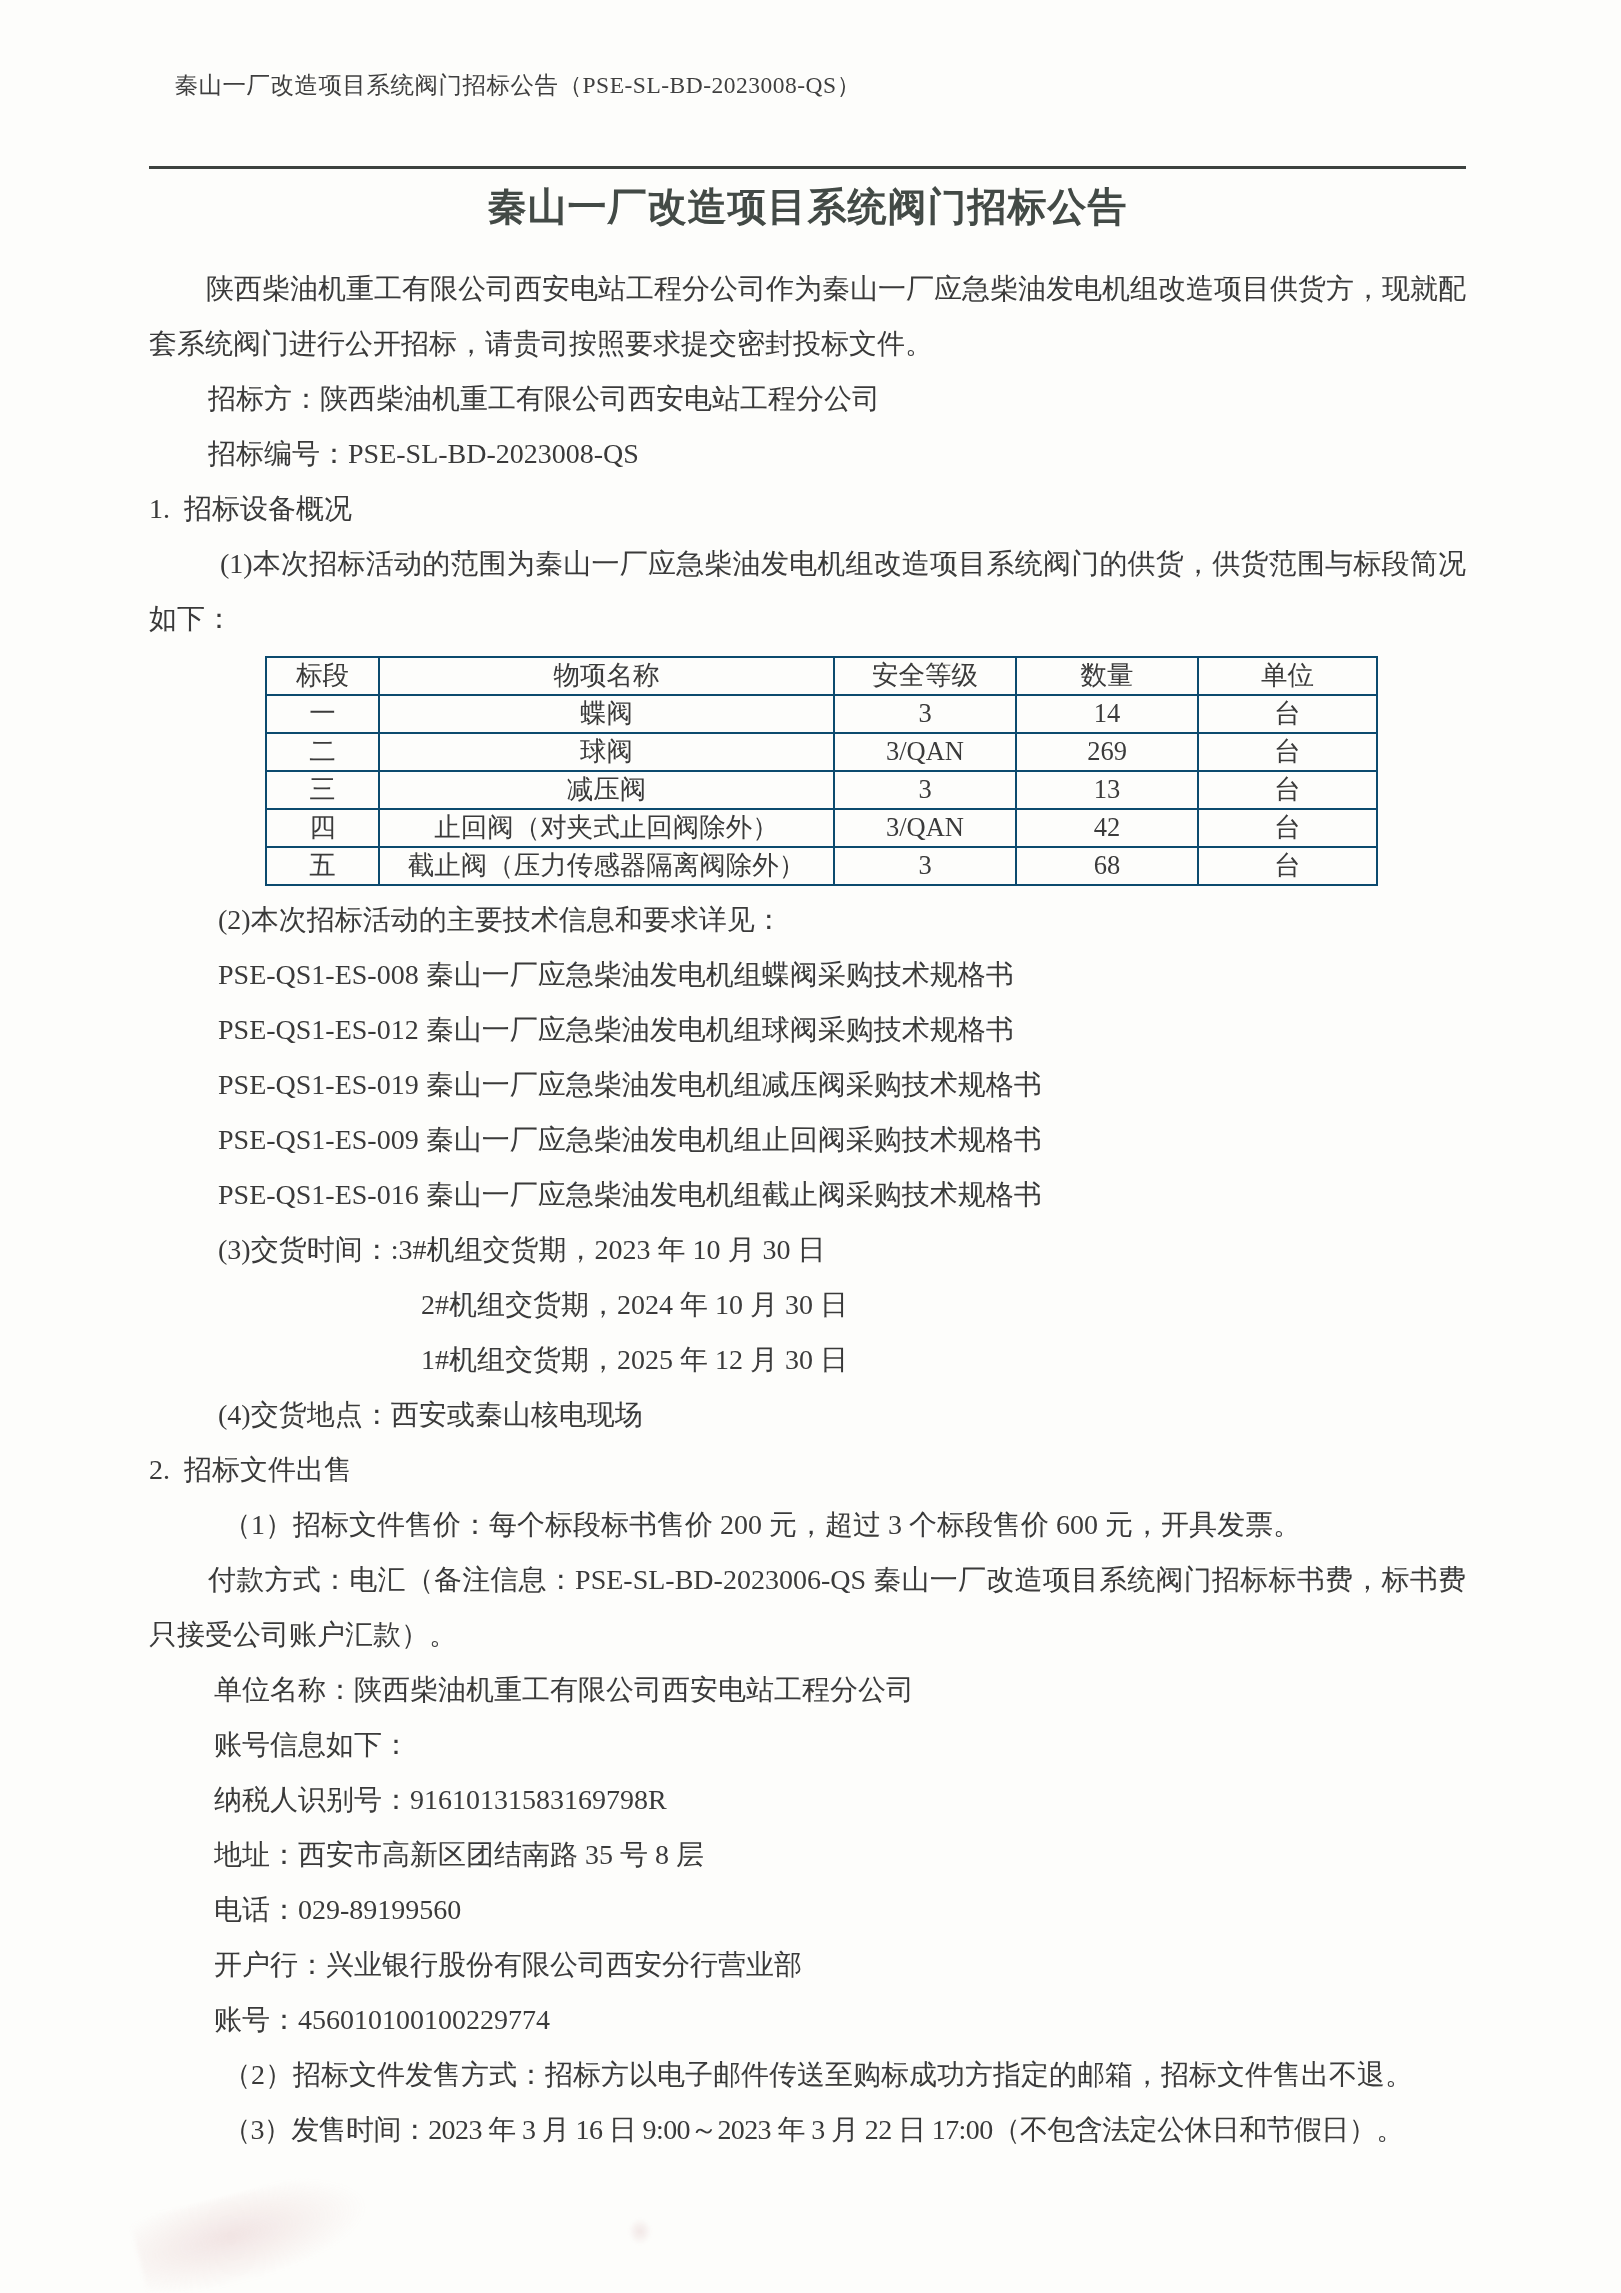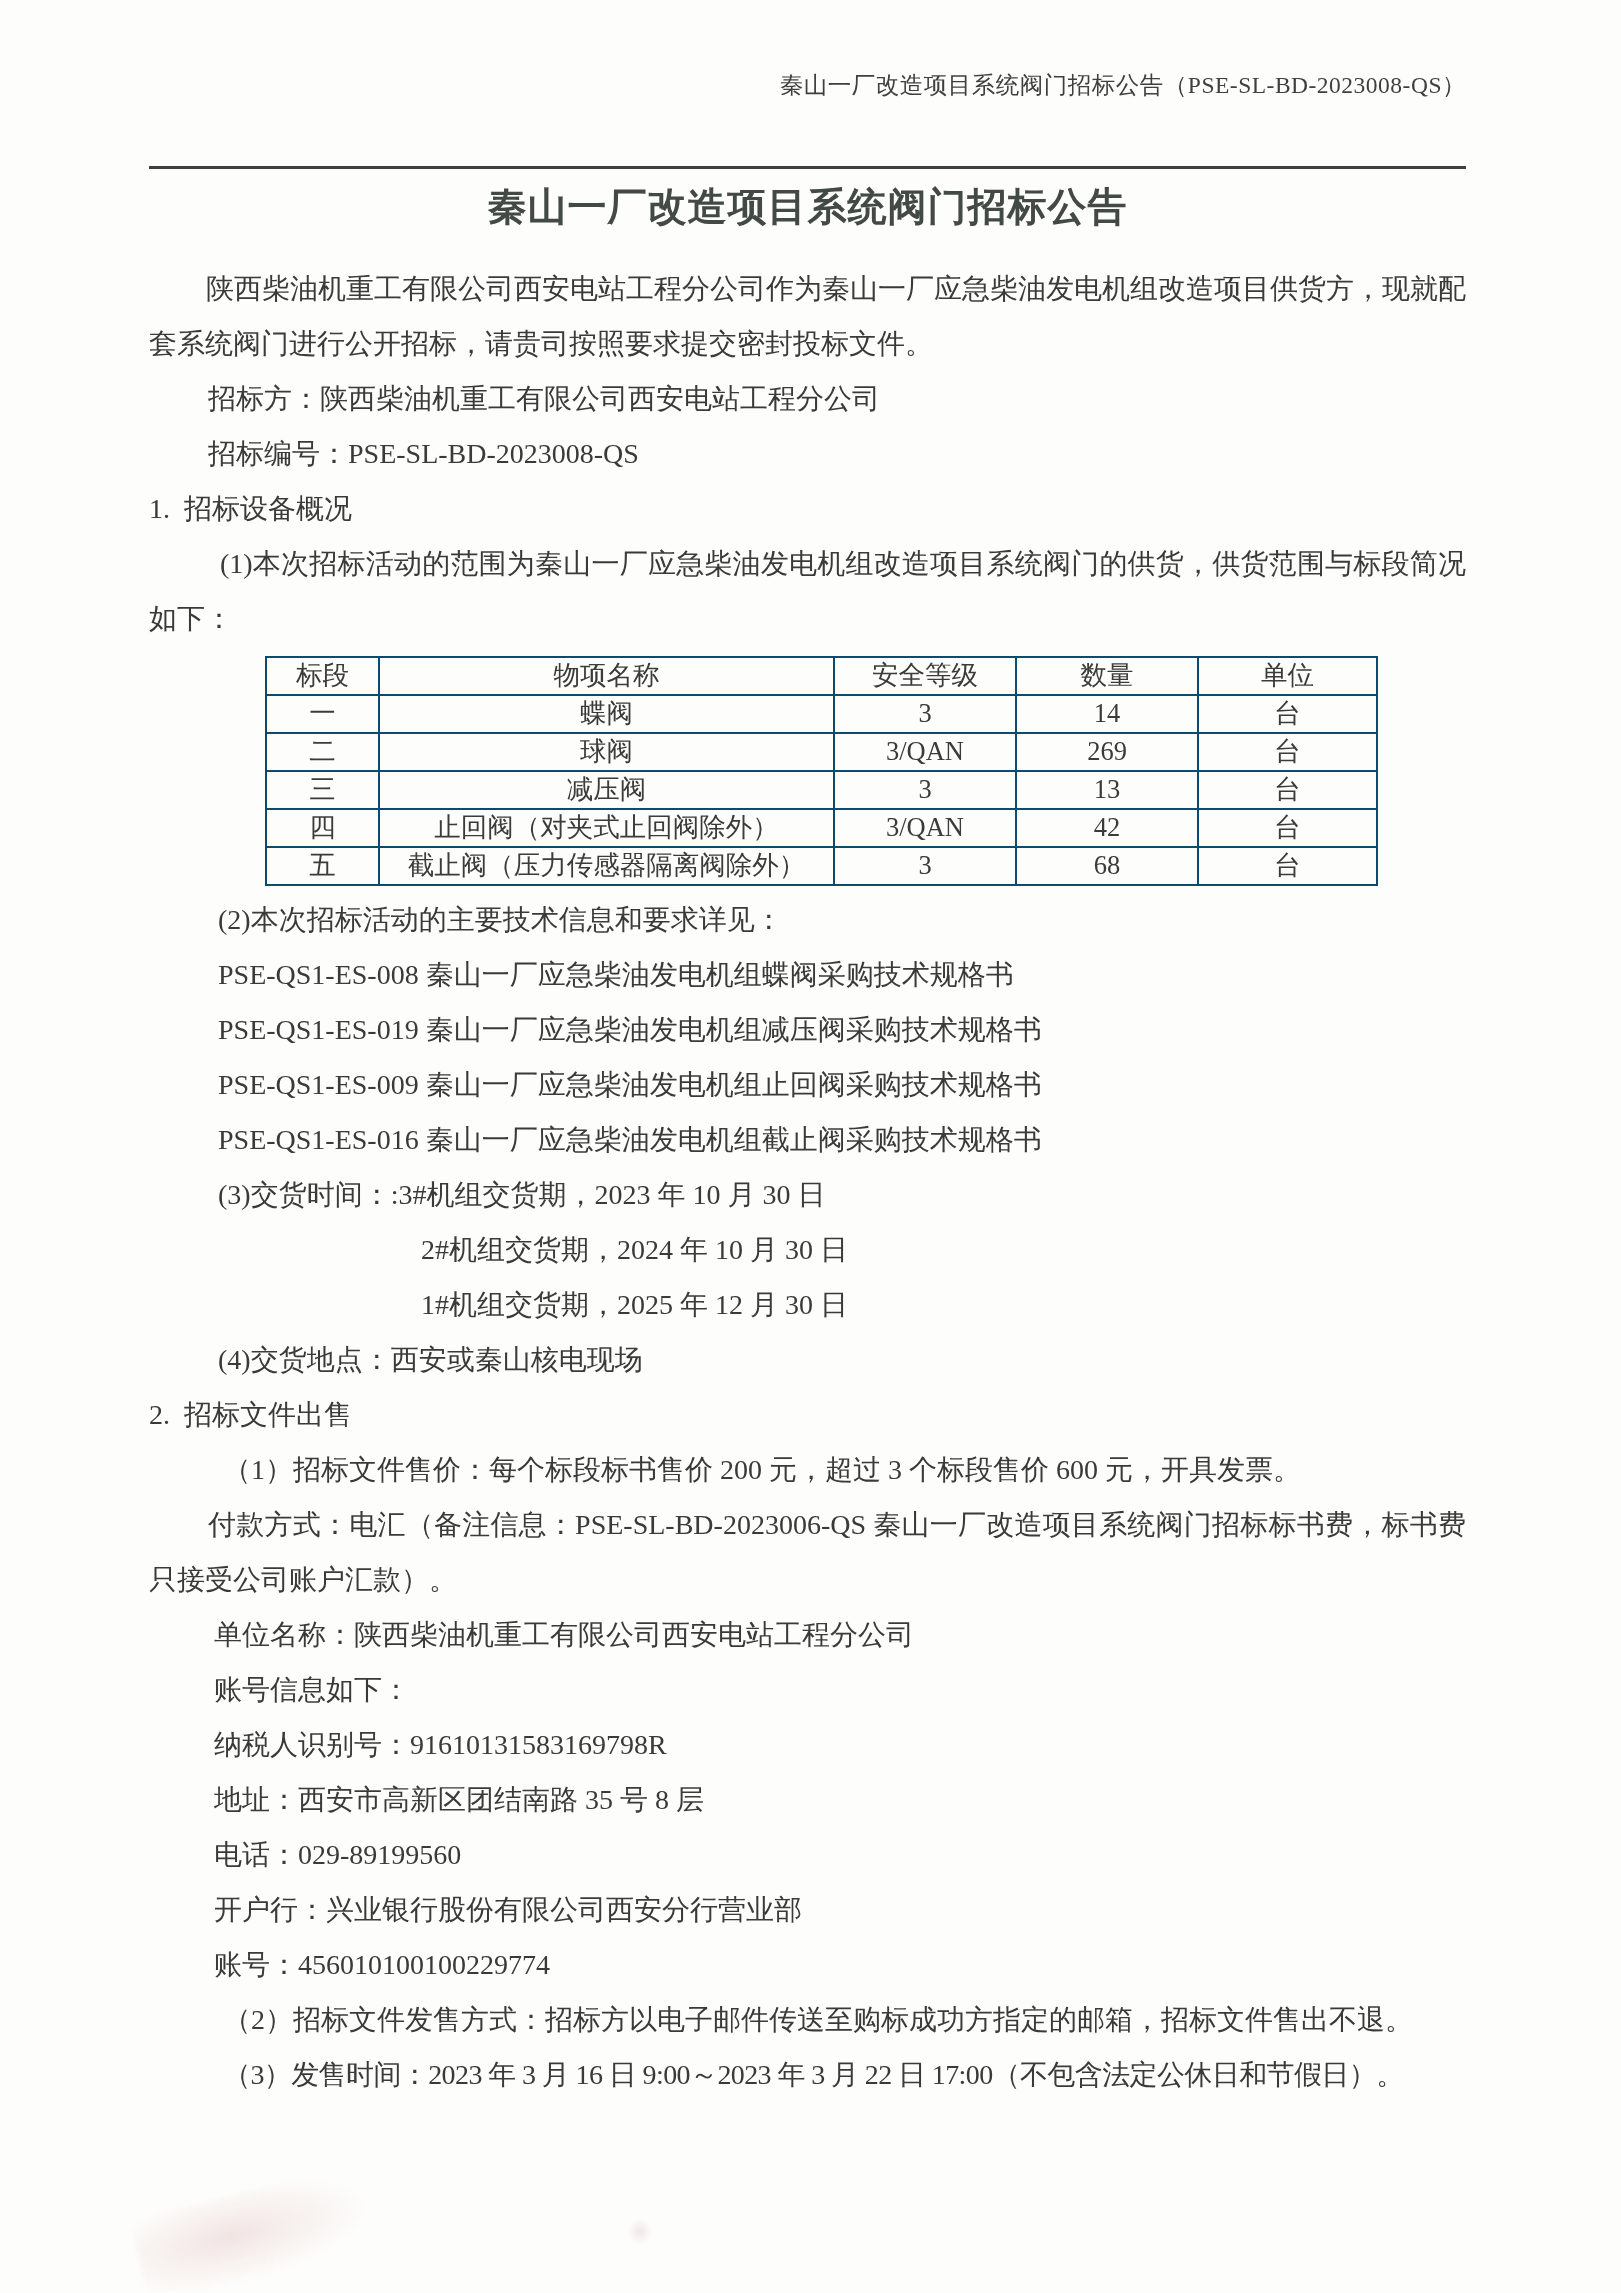--- a/index.html
+++ b/index.html
@@ -12,21 +12,21 @@
   .page {
     position: relative;
     width: 1621px; height: 2294px;
     background: #fdfdfb;
     padding: 0 155px 0 149px;
     color: #3a3a3a;
     overflow: hidden;
   }
   .running-header {
     padding-top: 45px;
-    text-align: right;
+    text-align: left;
     font-size: 23.5px;
     line-height: 27.4px;
     color: #3f3f3f;
     letter-spacing: 0.5px;
     white-space: pre-wrap;
   }
   .header-rule {
     margin-top: 39px;
     height: 2.9px;
     background: #3d423f;
@@ -173,20 +173,21 @@
           <td>截止阀（压力传感器隔离阀除外）</td>
           <td>3</td>
           <td>68</td>
           <td>台</td>
         </tr>
       </tbody>
     </table>
 
     <p class="pl-70">(2)本次招标活动的主要技术信息和要求详见：</p>
     <p class="pl-70">PSE-QS1-ES-008 秦山一厂应急柴油发电机组蝶阀采购技术规格书</p>
+    <p class="pl-70">PSE-QS1-ES-012 秦山一厂应急柴油发电机组球阀采购技术规格书</p>
     <p class="pl-70">PSE-QS1-ES-019 秦山一厂应急柴油发电机组减压阀采购技术规格书</p>
     <p class="pl-70">PSE-QS1-ES-009 秦山一厂应急柴油发电机组止回阀采购技术规格书</p>
     <p class="pl-70">PSE-QS1-ES-016 秦山一厂应急柴油发电机组截止阀采购技术规格书</p>
 
     <p class="pl-70">(3)交货时间：:3#机组交货期，2023 年 10 月 30 日</p>
     <p class="pl-278">2#机组交货期，2024 年 10 月 30 日</p>
     <p class="pl-278">1#机组交货期，2025 年 12 月 30 日</p>
 
     <p class="pl-70">(4)交货地点：西安或秦山核电现场</p>
 

